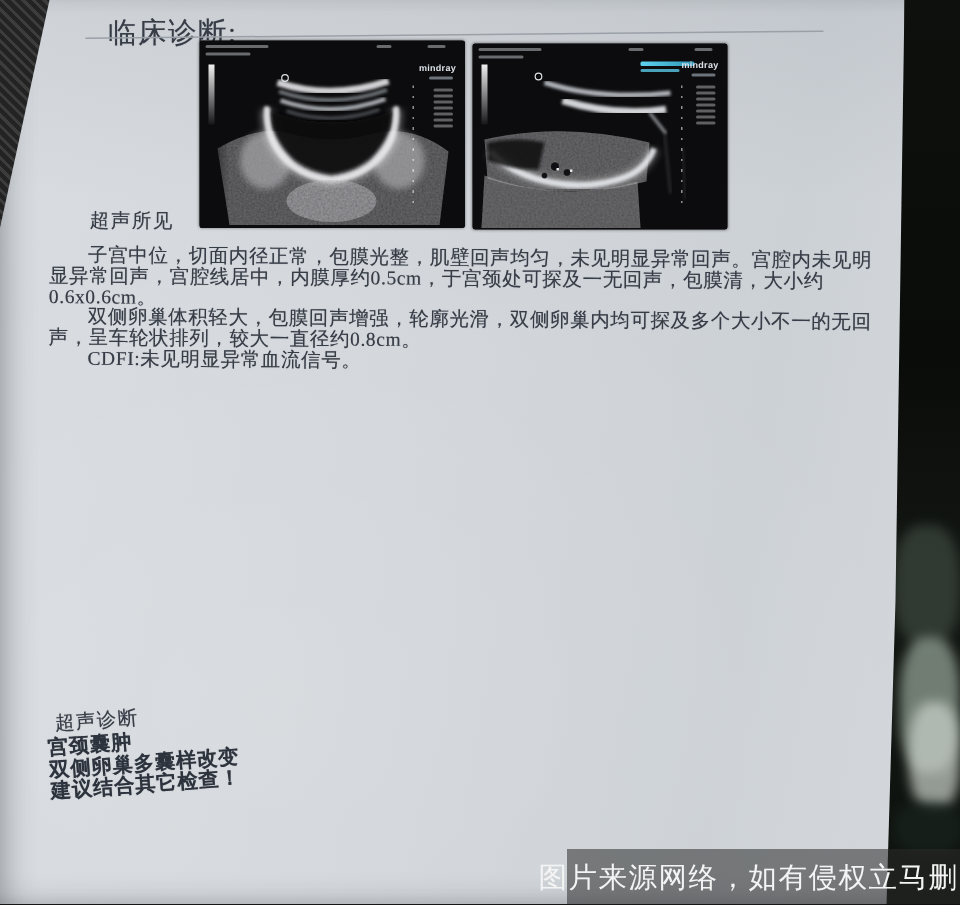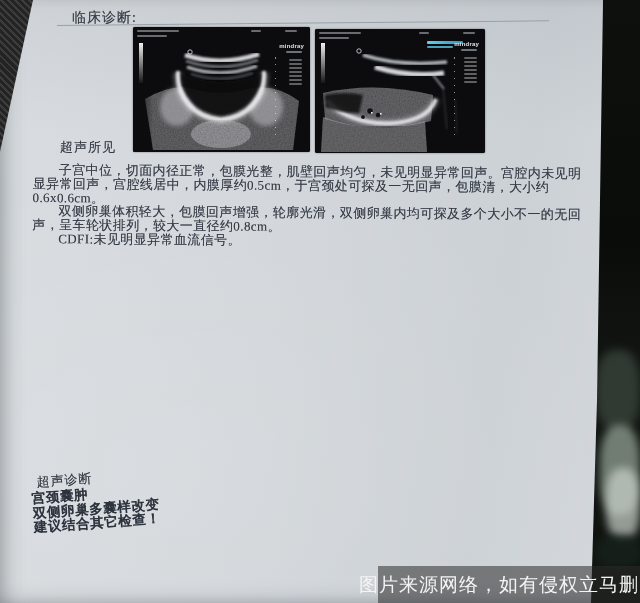--- a/index.html
+++ b/index.html
@@ -25,21 +25,21 @@
     background:
       radial-gradient(120% 90% at 28% 78%, rgba(255,255,255,0.10), transparent 60%),
       linear-gradient(180deg, rgba(110,118,128,0.10), transparent 22%),
       linear-gradient(100deg,#d9dde1 0%,#d3d7db 40%,#ccd1d6 75%,#d5d9dd 100%);
     box-shadow: inset 16px 0 20px -12px rgba(40,45,52,.35),
                 inset -12px 0 16px -10px rgba(40,45,52,.30),
                 inset 0 -14px 20px -14px rgba(40,45,52,.25); }
 
   .ink { color:#373d47; text-shadow:0 0 .5px rgba(55,61,71,.55); }
 
-  .clin-label { position:absolute; left:72px; top:9px; font-size:14px; letter-spacing:1px; }
+  .clin-label { position:absolute; left:72px; top:9px; font-size:19px; letter-spacing:1px; }
   .clin-rule { position:absolute; left:57px; top:25px; width:492px; height:1px;
     background:#9aa0a8; transform:rotate(-0.55deg); transform-origin:left center; }
 
   
   .us { position:absolute; background:#0d0d0f; border-radius:2px;
     box-shadow:0 0 2px rgba(0,0,0,.5); overflow:hidden; }
   .us1 { left:133px; top:27px; width:177px; height:125px; }
   .us2 { left:315px; top:29px; width:170px; height:124px; }
   .us svg { position:absolute; inset:0; }
   .tbar { position:absolute; background:rgba(235,240,245,.42); height:2px; border-radius:1px; }

